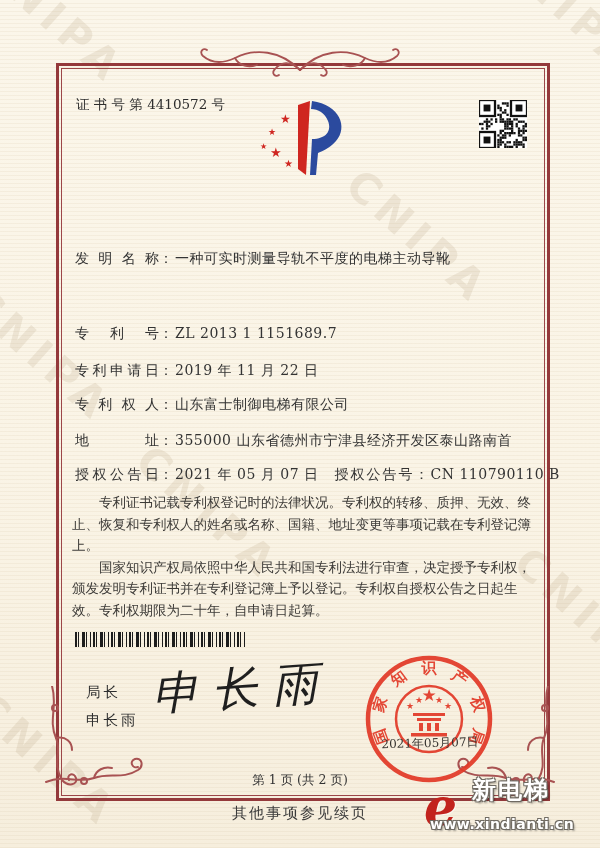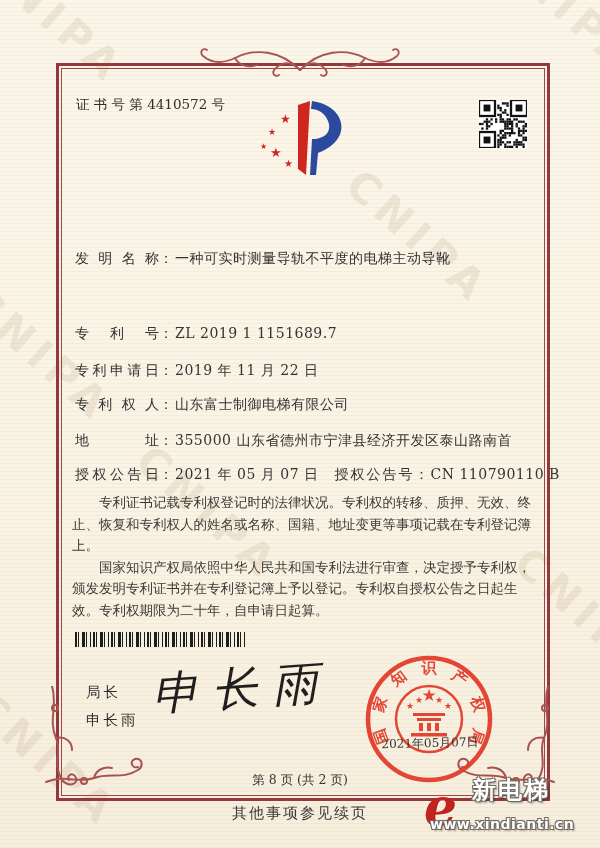--- a/index.html
+++ b/index.html
@@ -279,21 +279,21 @@
       <rect x="16" y="2" width="3" height="3" fill="#111"></rect>
       <rect x="0" y="14" width="7" height="7" fill="none" stroke="#111" stroke-width="1"></rect>
       <rect x="2" y="16" width="3" height="3" fill="#111"></rect>
     </svg>
 
 
   <div class="field-row" style="top:250px;">
     <span class="flabel">发明名称</span><span class="colon">：</span><span class="fvalue">一种可实时测量导轨不平度的电梯主动导靴</span>
   </div>
   <div class="field-row" style="top:325px;">
-    <span class="flabel">专利号</span><span class="colon">：</span><span class="fvalue">ZL 2019 1 1151689.7</span>
+    <span class="flabel">专利号</span><span class="colon">：</span><span class="fvalue">ZL 2013 1 1151689.7</span>
   </div>
   <div class="field-row" style="top:362px;">
     <span class="flabel">专利申请日</span><span class="colon">：</span><span class="fvalue">2019 年 11 月 22 日</span>
   </div>
   <div class="field-row" style="top:396px;">
     <span class="flabel">专利权人</span><span class="colon">：</span><span class="fvalue">山东富士制御电梯有限公司</span>
   </div>
   <div class="field-row" style="top:432px;">
     <span class="flabel">地址</span><span class="colon">：</span><span class="fvalue">355000  山东省德州市宁津县经济开发区泰山路南首</span>
   </div>
@@ -334,21 +334,21 @@
         <text x="21.932482433487507" y="52.80705129528985" text-anchor="middle" transform="rotate(-73.33333333333334 21.932482433487507 52.80705129528985)">家</text>
         <text x="38.53070478167184" y="29.10233313326799" text-anchor="middle" transform="rotate(-36.66666666666667 38.53070478167184 29.10233313326799)">知</text>
         <text x="66" y="20" text-anchor="middle" transform="rotate(0 66 20)">识</text>
         <text x="93.46929521832816" y="29.102333133267983" text-anchor="middle" transform="rotate(36.66666666666666 93.46929521832816 29.102333133267983)">产</text>
         <text x="110.06751756651249" y="52.80705129528985" text-anchor="middle" transform="rotate(73.33333333333334 110.06751756651249 52.80705129528985)">权</text>
         <text x="109.22586055615179" y="81.73292659298076" text-anchor="middle" transform="rotate(110 109.22586055615179 81.73292659298076)">局</text>
       </g>
   </svg>
   <div class="seal-date">2021年05月07日</div>
 
-  <div class="page-info">第 8 页 (共 2 页)</div>
+  <div class="page-info">第 1 页 (共 2 页)</div>
 
   <div class="footer-note">其他事项参见续页</div>
 
   <div class="xdt">
     <span class="xdt-e">e</span>
     <span class="xdt-name">新电梯</span>
     <span class="xdt-url">www.xindianti.cn</span>
   </div>
 
 </div>

